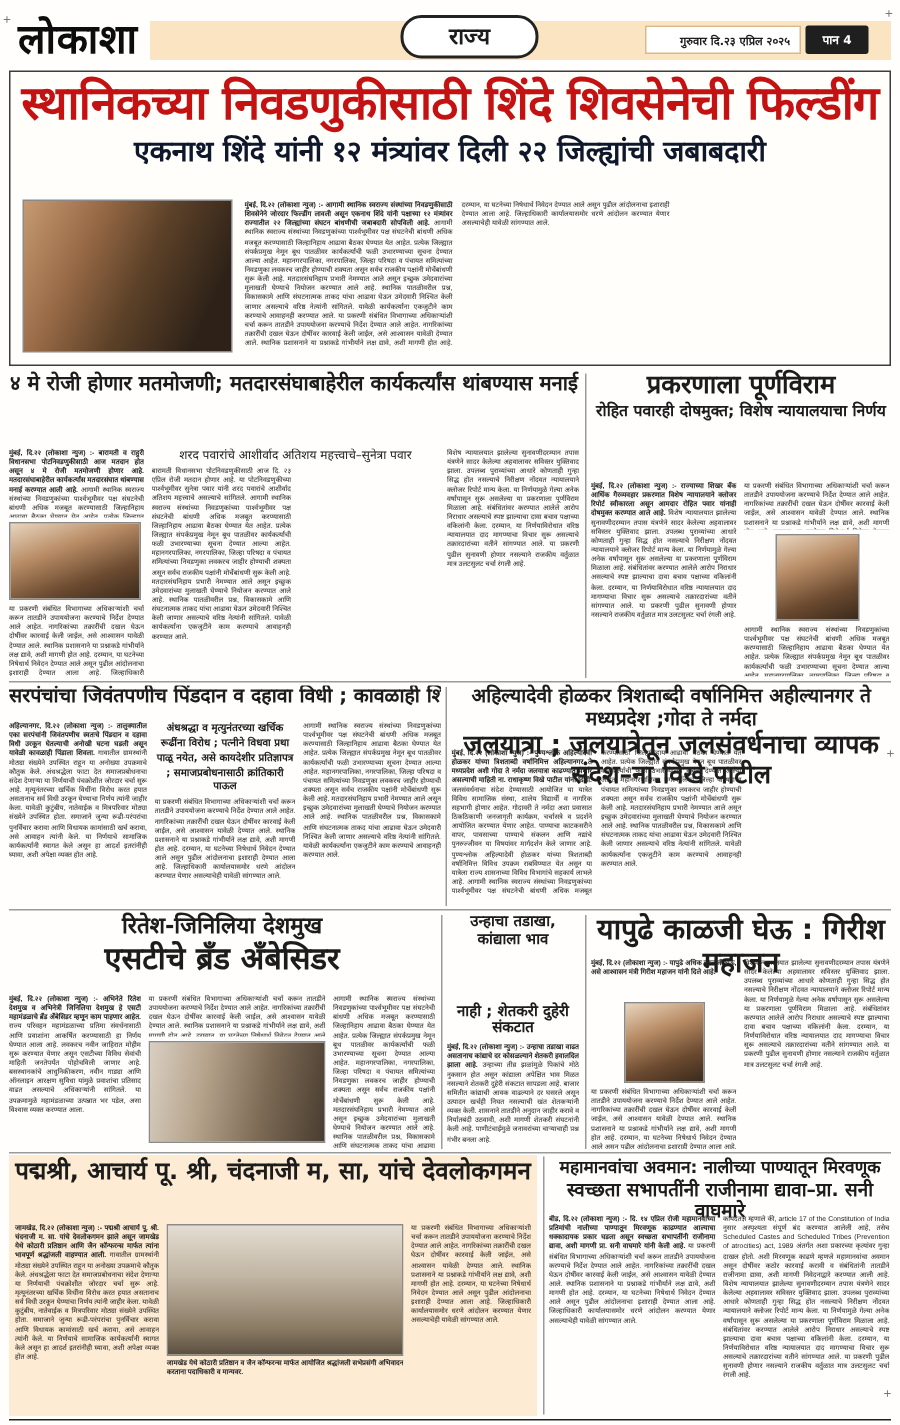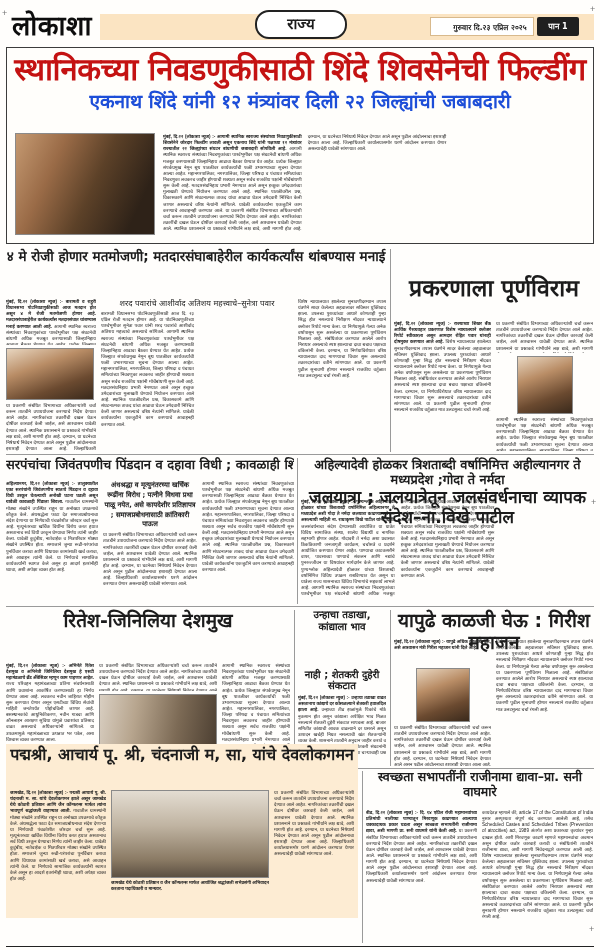--- a/index.html
+++ b/index.html
@@ -31,27 +31,27 @@
 
 <div class="page">
 
   <div class="crop" style="left:2px;top:8px;">+</div>
   <div class="crop" style="left:590px;top:4px;">+</div>
   <div class="crop" style="left:591px;top:497px;">+</div>
   <div class="crop" style="left:589px;top:924px;">+</div>
 
   <div class="abs" style="left:100px;top:14px;width:494px;height:26px;background:#fbe4c2;"></div>
   <div class="abs dev" style="left:12px;top:6px;font-size:27px;font-weight:800;letter-spacing:.5px;color:#0d0d0d;">लोकाशा</div>
-  <div class="abs dev ctr" style="left:255px;top:10px;width:88px;height:25px;background:#fff;border:2px solid #222;border-radius:14px;font-size:15px;font-weight:800;line-height:25px;">राज्य</div>
+  <div class="abs dev ctr" style="left:267px;top:10px;width:88px;height:25px;background:#fff;border:2px solid #222;border-radius:14px;font-size:15px;font-weight:800;line-height:25px;">राज्य</div>
   <div class="abs dev ctr box" style="left:430px;top:17px;width:104px;height:19px;background:#fff;border:1px solid #d8b98c;font-size:7.5px;font-weight:700;line-height:19px;padding-left:16px;">गुरुवार दि.२३ एप्रिल २०२५</div>
-  <div class="abs dev ctr" style="left:537px;top:17px;width:42px;height:19px;background:#1f1f1f;color:#fff;font-size:8px;font-weight:700;line-height:19px;border-radius:2px;">पान 1</div>
+  <div class="abs dev ctr" style="left:537px;top:17px;width:42px;height:19px;background:#1f1f1f;color:#fff;font-size:8px;font-weight:700;line-height:19px;border-radius:2px;">पान 4</div>
 
   <div class="abs box" style="left:6px;top:47px;width:588px;height:197px;border:1.5px solid #3c3c3c;background:#fffefb;">
     <div class="dev ctr hl" style="margin-top:3px;font-size:31px;color:#c41212;letter-spacing:-.5px;">स्थानिकच्या निवडणुकीसाठी शिंदे शिवसेनेची फिल्डींग</div>
-    <div class="dev ctr hl" style="margin-top:2px;font-size:19px;color:#1d4ed8;">एकनाथ शिंदे यांनी १२ मंत्र्यांवर दिली २२ जिल्ह्यांची जबाबदारी</div>
+    <div class="dev ctr hl" style="margin-top:2px;font-size:19px;color:#0f172a;">एकनाथ शिंदे यांनी १२ मंत्र्यांवर दिली २२ जिल्ह्यांची जबाबदारी</div>
     <div class="abs photo ph-a" style="left:8px;top:85px;width:140px;height:102px;"></div>
     <div class="abs body cols3" style="left:156px;top:86px;width:428px;height:102px;">
       <span class="lede">मुंबई, दि.२२ (लोकाशा न्युज) :- आगामी स्थानिक स्वराज्य संस्थांच्या निवडणुकीसाठी शिवसेनेने जोरदार फिल्डींग लावली असून एकनाथ शिंदे यांनी पक्षाच्या १२ मंत्र्यांवर राज्यातील २२ जिल्ह्यांच्या संघटन बांधणीची जबाबदारी सोपविली आहे.</span>
       <span>आगामी स्थानिक स्वराज्य संस्थांच्या निवडणुकांच्या पार्श्वभूमीवर पक्ष संघटनेची बांधणी अधिक मजबूत करण्यासाठी जिल्हानिहाय आढावा बैठका घेण्यात येत आहेत. प्रत्येक जिल्ह्यात संपर्कप्रमुख नेमून बूथ पातळीवर कार्यकर्त्यांची फळी उभारण्याच्या सूचना देण्यात आल्या आहेत. महानगरपालिका, नगरपालिका, जिल्हा परिषदा व पंचायत समित्यांच्या निवडणुका लवकरच जाहीर होण्याची शक्यता असून सर्वच राजकीय पक्षांनी मोर्चेबांधणी सुरू केली आहे. मतदारसंघनिहाय प्रभारी नेमण्यात आले असून इच्छुक उमेदवारांच्या मुलाखती घेण्याचे नियोजन करण्यात आले आहे. स्थानिक पातळीवरील प्रश्न, विकासकामे आणि संघटनात्मक ताकद यांचा आढावा घेऊन उमेदवारी निश्चित केली जाणार असल्याचे वरिष्ठ नेत्यांनी सांगितले. यावेळी कार्यकर्त्यांना एकजुटीने काम करण्याचे आवाहनही करण्यात आले.</span>
       <span>या प्रकरणी संबंधित विभागाच्या अधिकाऱ्यांशी चर्चा करून तातडीने उपाययोजना करण्याचे निर्देश देण्यात आले आहेत. नागरिकांच्या तक्रारींची दखल घेऊन दोषींवर कारवाई केली जाईल, असे आश्वासन यावेळी देण्यात आले. स्थानिक प्रशासनाने या प्रश्नाकडे गांभीर्याने लक्ष द्यावे, अशी मागणी होत आहे. दरम्यान, या घटनेच्या निषेधार्थ निवेदन देण्यात आले असून पुढील आंदोलनाचा इशाराही देण्यात आला आहे. जिल्हाधिकारी कार्यालयासमोर धरणे आंदोलन करण्यात येणार असल्याचेही यावेळी सांगण्यात आले.</span>
     </div>
   </div>
 
   <div class="abs" style="left:6px;top:247px;width:380px;height:206px;">
     <div class="dev ctr hl" style="margin-top:2px;font-size:13.5px;">४ मे रोजी होणार मतमोजणी; मतदारसंघाबाहेरील कार्यकर्त्यांस थांबण्यास मनाई</div>
@@ -66,21 +66,22 @@
         <div class="body cols2" style="flex:1;margin-top:2px;"><span>बारामती विधानसभा पोटनिवडणुकीसाठी आज दि. २३ एप्रिल रोजी मतदान होणार आहे. या पोटनिवडणुकीच्या पार्श्वभूमीवर सुनेत्रा पवार यांनी शरद पवारांचे आशीर्वाद अतिशय महत्त्वाचे असल्याचे सांगितले.</span> <span>आगामी स्थानिक स्वराज्य संस्थांच्या निवडणुकांच्या पार्श्वभूमीवर पक्ष संघटनेची बांधणी अधिक मजबूत करण्यासाठी जिल्हानिहाय आढावा बैठका घेण्यात येत आहेत. प्रत्येक जिल्ह्यात संपर्कप्रमुख नेमून बूथ पातळीवर कार्यकर्त्यांची फळी उभारण्याच्या सूचना देण्यात आल्या आहेत. महानगरपालिका, नगरपालिका, जिल्हा परिषदा व पंचायत समित्यांच्या निवडणुका लवकरच जाहीर होण्याची शक्यता असून सर्वच राजकीय पक्षांनी मोर्चेबांधणी सुरू केली आहे. मतदारसंघनिहाय प्रभारी नेमण्यात आले असून इच्छुक उमेदवारांच्या मुलाखती घेण्याचे नियोजन करण्यात आले आहे. स्थानिक पातळीवरील प्रश्न, विकासकामे आणि संघटनात्मक ताकद यांचा आढावा घेऊन उमेदवारी निश्चित केली जाणार असल्याचे वरिष्ठ नेत्यांनी सांगितले. यावेळी कार्यकर्त्यांना एकजुटीने काम करण्याचे आवाहनही करण्यात आले.</span></div>
       </div>
       <div class="colfix" style="width:88px;">
         <div class="body" style="height:100%;"><span>विशेष न्यायालयात झालेल्या सुनावणीदरम्यान तपास यंत्रणेने सादर केलेल्या अहवालावर सविस्तर युक्तिवाद झाला. उपलब्ध पुराव्यांच्या आधारे कोणताही गुन्हा सिद्ध होत नसल्याचे निरीक्षण नोंदवत न्यायालयाने क्लोजर रिपोर्ट मान्य केला. या निर्णयामुळे गेल्या अनेक वर्षांपासून सुरू असलेल्या या प्रकरणाला पूर्णविराम मिळाला आहे. संबंधितांवर करण्यात आलेले आरोप निराधार असल्याचे स्पष्ट झाल्याचा दावा बचाव पक्षाच्या वकिलांनी केला. दरम्यान, या निर्णयाविरोधात वरिष्ठ न्यायालयात दाद मागण्याचा विचार सुरू असल्याचे तक्रारदारांच्या वतीने सांगण्यात आले. या प्रकरणी पुढील सुनावणी होणार नसल्याने राजकीय वर्तुळात मात्र उलटसुलट चर्चा रंगली आहे.</span></div>
       </div>
     </div>
   </div>
   <div class="vr" style="left:390px;top:249px;height:203px;"></div>
 
   <div class="abs" style="left:394px;top:247px;width:200px;height:206px;">
-    <div class="dev ctr hl" style="font-size:23px;margin-top:28px;">प्रकरणाला पूर्णविराम</div>
+    <div class="dev ctr hl" style="font-size:17px;">प्रकरणाला पूर्णविराम</div>
+    <div class="dev ctr hl" style="margin-top:1px;font-size:10.5px;">रोहित पवारही दोषमुक्त; विशेष न्यायालयाचा निर्णय</div>
     <div class="abs flexrow" style="left:0;top:74px;width:200px;height:130px;">
       <div class="colfix body" style="width:97px;height:100%;">
         <span class="lede">मुंबई, दि.२२ (लोकाशा न्युज) :- राज्याच्या शिखर बँक आर्थिक गैरव्यवहार प्रकरणात विशेष न्यायालयाने क्लोजर रिपोर्ट स्वीकारला असून आमदार रोहित पवार यांनाही दोषमुक्त करण्यात आले आहे.</span>
         <span>विशेष न्यायालयात झालेल्या सुनावणीदरम्यान तपास यंत्रणेने सादर केलेल्या अहवालावर सविस्तर युक्तिवाद झाला. उपलब्ध पुराव्यांच्या आधारे कोणताही गुन्हा सिद्ध होत नसल्याचे निरीक्षण नोंदवत न्यायालयाने क्लोजर रिपोर्ट मान्य केला. या निर्णयामुळे गेल्या अनेक वर्षांपासून सुरू असलेल्या या प्रकरणाला पूर्णविराम मिळाला आहे. संबंधितांवर करण्यात आलेले आरोप निराधार असल्याचे स्पष्ट झाल्याचा दावा बचाव पक्षाच्या वकिलांनी केला. दरम्यान, या निर्णयाविरोधात वरिष्ठ न्यायालयात दाद मागण्याचा विचार सुरू असल्याचे तक्रारदारांच्या वतीने सांगण्यात आले. या प्रकरणी पुढील सुनावणी होणार नसल्याने राजकीय वर्तुळात मात्र उलटसुलट चर्चा रंगली आहे.</span>
       </div>
       <div class="colfix" style="width:97px;display:flex;flex-direction:column;gap:3px;">
         <div class="body" style="height:32px;"><span>या प्रकरणी संबंधित विभागाच्या अधिकाऱ्यांशी चर्चा करून तातडीने उपाययोजना करण्याचे निर्देश देण्यात आले आहेत. नागरिकांच्या तक्रारींची दखल घेऊन दोषींवर कारवाई केली जाईल, असे आश्वासन यावेळी देण्यात आले. स्थानिक प्रशासनाने या प्रश्नाकडे गांभीर्याने लक्ष द्यावे, अशी मागणी होत आहे. दरम्यान, या घटनेच्या निषेधार्थ निवेदन देण्यात आले असून पुढील आंदोलनाचा इशाराही देण्यात आला आहे. जिल्हाधिकारी कार्यालयासमोर धरणे आंदोलन करण्यात येणार असल्याचेही यावेळी सांगण्यात आले.</span></div>
         <div class="photo ph-b" style="width:56px;height:58px;margin:0 auto;"></div>
         <div class="body" style="flex:1;"><span>आगामी स्थानिक स्वराज्य संस्थांच्या निवडणुकांच्या पार्श्वभूमीवर पक्ष संघटनेची बांधणी अधिक मजबूत करण्यासाठी जिल्हानिहाय आढावा बैठका घेण्यात येत आहेत. प्रत्येक जिल्ह्यात संपर्कप्रमुख नेमून बूथ पातळीवर कार्यकर्त्यांची फळी उभारण्याच्या सूचना देण्यात आल्या आहेत. महानगरपालिका, नगरपालिका, जिल्हा परिषदा व पंचायत समित्यांच्या निवडणुका लवकरच जाहीर होण्याची शक्यता असून सर्वच राजकीय पक्षांनी मोर्चेबांधणी सुरू केली आहे. मतदारसंघनिहाय प्रभारी नेमण्यात आले असून इच्छुक उमेदवारांच्या मुलाखती घेण्याचे नियोजन करण्यात आले आहे. स्थानिक पातळीवरील प्रश्न, विकासकामे आणि संघटनात्मक ताकद यांचा आढावा घेऊन उमेदवारी निश्चित केली जाणार असल्याचे वरिष्ठ नेत्यांनी सांगितले. यावेळी कार्यकर्त्यांना एकजुटीने काम करण्याचे आवाहनही करण्यात आले.</span></div>
       </div>
@@ -111,21 +112,22 @@
     <div class="abs body cols3" style="left:0;top:42px;width:293px;height:104px;">
       <span class="lede">मुंबई, दि.२२ (लोकाशा न्युज) :- पुण्यश्लोक अहिल्यादेवी होळकर यांच्या त्रिशताब्दी वर्षानिमित्त अहिल्यानगर ते मध्यप्रदेश अशी गोदा ते नर्मदा जलयात्रा काढण्यात येणार असल्याची माहिती ना. राधाकृष्ण विखे पाटील यांनी दिली.</span>
       <span>जलसंवर्धनाचा संदेश देण्यासाठी आयोजित या यात्रेत विविध सामाजिक संस्था, शालेय विद्यार्थी व नागरिक सहभागी होणार आहेत. गोदावरी ते नर्मदा अशा प्रवासात ठिकठिकाणी जनजागृती कार्यक्रम, चर्चासत्रे व प्रदर्शने आयोजित करण्यात येणार आहेत. पाण्याचा काटकसरीने वापर, पावसाच्या पाण्याचे संकलन आणि नद्यांचे पुनरुज्जीवन या विषयांवर मार्गदर्शन केले जाणार आहे. पुण्यश्लोक अहिल्यादेवी होळकर यांच्या त्रिशताब्दी वर्षानिमित्त विविध उपक्रम राबविण्यात येत असून या यात्रेला राज्य शासनाच्या विविध विभागांचे सहकार्य लाभले आहे.</span>
       <span>आगामी स्थानिक स्वराज्य संस्थांच्या निवडणुकांच्या पार्श्वभूमीवर पक्ष संघटनेची बांधणी अधिक मजबूत करण्यासाठी जिल्हानिहाय आढावा बैठका घेण्यात येत आहेत. प्रत्येक जिल्ह्यात संपर्कप्रमुख नेमून बूथ पातळीवर कार्यकर्त्यांची फळी उभारण्याच्या सूचना देण्यात आल्या आहेत. महानगरपालिका, नगरपालिका, जिल्हा परिषदा व पंचायत समित्यांच्या निवडणुका लवकरच जाहीर होण्याची शक्यता असून सर्वच राजकीय पक्षांनी मोर्चेबांधणी सुरू केली आहे. मतदारसंघनिहाय प्रभारी नेमण्यात आले असून इच्छुक उमेदवारांच्या मुलाखती घेण्याचे नियोजन करण्यात आले आहे. स्थानिक पातळीवरील प्रश्न, विकासकामे आणि संघटनात्मक ताकद यांचा आढावा घेऊन उमेदवारी निश्चित केली जाणार असल्याचे वरिष्ठ नेत्यांनी सांगितले. यावेळी कार्यकर्त्यांना एकजुटीने काम करण्याचे आवाहनही करण्यात आले.</span>
     </div>
   </div>
 
   <div class="hr" style="left:6px;top:606px;width:588px;"></div>
 
   <div class="abs" style="left:6px;top:609px;width:284px;height:157px;">
-    <div class="dev ctr hl" style="font-size:19px;">रितेश-जिनिलिया देशमुख</div>
+    <div class="dev ctr hl" style="font-size:15px;">रितेश-जिनिलिया देशमुख</div>
+    <div class="dev ctr hl" style="font-size:20.5px;">एसटीचे ब्रँड अँबेसिडर</div>
     <div class="abs flexrow" style="left:0;top:54px;width:284px;height:103px;">
       <div class="colfix body" style="width:88px;height:100%;">
         <span class="lede">मुंबई, दि.२२ (लोकाशा न्युज) :- अभिनेते रितेश देशमुख व अभिनेत्री जिनिलिया देशमुख हे एसटी महामंडळाचे ब्रँड अँबेसिडर म्हणून काम पाहणार आहेत.</span>
         <span>राज्य परिवहन महामंडळाच्या प्रतिमा संवर्धनासाठी आणि प्रवाशांना आकर्षित करण्यासाठी हा निर्णय घेण्यात आला आहे. लवकरच नवीन जाहिरात मोहीम सुरू करण्यात येणार असून एसटीच्या विविध सेवांची माहिती जनतेपर्यंत पोहोचविली जाणार आहे. बसस्थानकांचे आधुनिकीकरण, नवीन गाड्या आणि ऑनलाइन आरक्षण सुविधा यांमुळे प्रवाशांचा प्रतिसाद वाढत असल्याचे अधिकाऱ्यांनी सांगितले. या उपक्रमामुळे महामंडळाच्या उत्पन्नात भर पडेल, असा विश्वास व्यक्त करण्यात आला.</span>
       </div>
       <div class="colfix" style="width:118px;display:flex;flex-direction:column;gap:3px;">
         <div class="body" style="height:28px;"><span>या प्रकरणी संबंधित विभागाच्या अधिकाऱ्यांशी चर्चा करून तातडीने उपाययोजना करण्याचे निर्देश देण्यात आले आहेत. नागरिकांच्या तक्रारींची दखल घेऊन दोषींवर कारवाई केली जाईल, असे आश्वासन यावेळी देण्यात आले. स्थानिक प्रशासनाने या प्रश्नाकडे गांभीर्याने लक्ष द्यावे, अशी मागणी होत आहे. दरम्यान, या घटनेच्या निषेधार्थ निवेदन देण्यात आले असून पुढील आंदोलनाचा इशाराही देण्यात आला आहे. जिल्हाधिकारी कार्यालयासमोर धरणे आंदोलन करण्यात येणार असल्याचेही यावेळी सांगण्यात आले.</span></div>
         <div class="photo ph-c" style="width:118px;height:68px;"></div>
       </div>
       <div class="colfix body" style="flex:1;height:100%;"><span>आगामी स्थानिक स्वराज्य संस्थांच्या निवडणुकांच्या पार्श्वभूमीवर पक्ष संघटनेची बांधणी अधिक मजबूत करण्यासाठी जिल्हानिहाय आढावा बैठका घेण्यात येत आहेत. प्रत्येक जिल्ह्यात संपर्कप्रमुख नेमून बूथ पातळीवर कार्यकर्त्यांची फळी उभारण्याच्या सूचना देण्यात आल्या आहेत. महानगरपालिका, नगरपालिका, जिल्हा परिषदा व पंचायत समित्यांच्या निवडणुका लवकरच जाहीर होण्याची शक्यता असून सर्वच राजकीय पक्षांनी मोर्चेबांधणी सुरू केली आहे. मतदारसंघनिहाय प्रभारी नेमण्यात आले असून इच्छुक उमेदवारांच्या मुलाखती घेण्याचे नियोजन करण्यात आले आहे. स्थानिक पातळीवरील प्रश्न, विकासकामे आणि संघटनात्मक ताकद यांचा आढावा घेऊन उमेदवारी निश्चित केली जाणार असल्याचे वरिष्ठ नेत्यांनी सांगितले. यावेळी कार्यकर्त्यांना एकजुटीने काम करण्याचे आवाहनही करण्यात आले.</span></div>
@@ -150,37 +152,38 @@
         <div class="body" style="height:26px;"><span class="lede">मुंबई, दि.२२ (लोकाशा न्युज) :- यापुढे अधिक काळजी घेऊ, असे आश्वासन मंत्री गिरीश महाजन यांनी दिले आहे.</span></div>
         <div class="photo ph-b" style="width:54px;height:54px;margin:0 auto;"></div>
         <div class="body" style="flex:1;"><span>या प्रकरणी संबंधित विभागाच्या अधिकाऱ्यांशी चर्चा करून तातडीने उपाययोजना करण्याचे निर्देश देण्यात आले आहेत. नागरिकांच्या तक्रारींची दखल घेऊन दोषींवर कारवाई केली जाईल, असे आश्वासन यावेळी देण्यात आले. स्थानिक प्रशासनाने या प्रश्नाकडे गांभीर्याने लक्ष द्यावे, अशी मागणी होत आहे. दरम्यान, या घटनेच्या निषेधार्थ निवेदन देण्यात आले असून पुढील आंदोलनाचा इशाराही देण्यात आला आहे. जिल्हाधिकारी कार्यालयासमोर धरणे आंदोलन करण्यात येणार असल्याचेही यावेळी सांगण्यात आले.</span></div>
       </div>
       <div class="colfix body" style="width:97px;height:100%;"><span>विशेष न्यायालयात झालेल्या सुनावणीदरम्यान तपास यंत्रणेने सादर केलेल्या अहवालावर सविस्तर युक्तिवाद झाला. उपलब्ध पुराव्यांच्या आधारे कोणताही गुन्हा सिद्ध होत नसल्याचे निरीक्षण नोंदवत न्यायालयाने क्लोजर रिपोर्ट मान्य केला. या निर्णयामुळे गेल्या अनेक वर्षांपासून सुरू असलेल्या या प्रकरणाला पूर्णविराम मिळाला आहे. संबंधितांवर करण्यात आलेले आरोप निराधार असल्याचे स्पष्ट झाल्याचा दावा बचाव पक्षाच्या वकिलांनी केला. दरम्यान, या निर्णयाविरोधात वरिष्ठ न्यायालयात दाद मागण्याचा विचार सुरू असल्याचे तक्रारदारांच्या वतीने सांगण्यात आले. या प्रकरणी पुढील सुनावणी होणार नसल्याने राजकीय वर्तुळात मात्र उलटसुलट चर्चा रंगली आहे.</span></div>
     </div>
   </div>
 
   <div class="hr" style="left:6px;top:768px;width:588px;"></div>
 
-  <div class="abs box" style="left:6px;top:744px;width:352px;height:174px;background:#fdecd3;">
+  <div class="abs box" style="left:6px;top:770px;width:352px;height:174px;background:#fdecd3;">
     <div class="dev ctr hl" style="margin-top:2px;font-size:16px;">पद्मश्री, आचार्य पू. श्री, चंदनाजी म, सा, यांचे देवलोकगमन</div>
     <div class="abs flexrow" style="left:4px;top:46px;width:344px;height:124px;">
       <div class="colfix body" style="width:96px;height:100%;">
         <span class="lede">जामखेड, दि.२२ (लोकाशा न्युज) :- पद्मश्री आचार्य पू. श्री. चंदनाजी म. सा. यांचे देवलोकगमन झाले असून जामखेड येथे कोठारी प्रतिष्ठान आणि जैन कॉन्फरन्स मार्फत त्यांना भावपूर्ण श्रद्धांजली वाहण्यात आली.</span>
         <span>गावातील ग्रामस्थांनी मोठ्या संख्येने उपस्थित राहून या अनोख्या उपक्रमाचे कौतुक केले. अंधश्रद्धेला फाटा देत समाजप्रबोधनाचा संदेश देणाऱ्या या निर्णयाची पंचक्रोशीत जोरदार चर्चा सुरू आहे. मृत्यूनंतरच्या खर्चिक विधींना विरोध करत हयात असतानाच सर्व विधी उरकून घेण्याचा निर्णय त्यांनी जाहीर केला. यावेळी कुटुंबीय, नातेवाईक व मित्रपरिवार मोठ्या संख्येने उपस्थित होता. समाजाने जुन्या रूढी-परंपरांचा पुनर्विचार करावा आणि विधायक कामांसाठी खर्च करावा, असे आवाहन त्यांनी केले. या निर्णयाचे सामाजिक कार्यकर्त्यांनी स्वागत केले असून हा आदर्श इतरांनीही घ्यावा, अशी अपेक्षा व्यक्त होत आहे.</span>
       </div>
       <div class="colfix" style="width:158px;display:flex;flex-direction:column;gap:2px;">
         <div class="photo ph-d" style="width:158px;height:88px;"></div>
         <div class="body ctr" style="flex:1;font-weight:700;">जामखेड येथे कोठारी प्रतिष्ठान व जैन कॉन्फरन्स मार्फत आयोजित श्रद्धांजली सभेप्रसंगी अभिवादन करताना पदाधिकारी व मान्यवर.</div>
       </div>
       <div class="colfix body" style="flex:1;height:100%;"><span>या प्रकरणी संबंधित विभागाच्या अधिकाऱ्यांशी चर्चा करून तातडीने उपाययोजना करण्याचे निर्देश देण्यात आले आहेत. नागरिकांच्या तक्रारींची दखल घेऊन दोषींवर कारवाई केली जाईल, असे आश्वासन यावेळी देण्यात आले. स्थानिक प्रशासनाने या प्रश्नाकडे गांभीर्याने लक्ष द्यावे, अशी मागणी होत आहे. दरम्यान, या घटनेच्या निषेधार्थ निवेदन देण्यात आले असून पुढील आंदोलनाचा इशाराही देण्यात आला आहे. जिल्हाधिकारी कार्यालयासमोर धरणे आंदोलन करण्यात येणार असल्याचेही यावेळी सांगण्यात आले.</span></div>
     </div>
   </div>
   <div class="vr" style="left:362px;top:771px;height:172px;"></div>
 
   <div class="abs" style="left:366px;top:770px;width:228px;height:174px;">
+    <div class="dev ctr hl" style="margin-top:2px;font-size:11.5px;">महामानवांचा अवमान: नालीच्या पाण्यातून मिरवणूक</div>
     <div class="dev ctr hl" style="font-size:12.5px;">स्वच्छता सभापतींनी राजीनामा द्यावा–प्रा. सनी वाघमारे</div>
     <div class="abs flexrow" style="left:0;top:40px;width:228px;height:132px;">
       <div class="colfix body" style="width:111px;height:100%;">
         <span class="lede">बीड, दि.२२ (लोकाशा न्युज) :- दि. १४ एप्रिल रोजी महामानवांच्या प्रतिमांची नालीच्या पाण्यातून मिरवणूक काढण्यात आल्याचा धक्कादायक प्रकार घडला असून स्वच्छता सभापतींनी राजीनामा द्यावा, अशी मागणी प्रा. सनी वाघमारे यांनी केली आहे.</span>
         <span>या प्रकरणी संबंधित विभागाच्या अधिकाऱ्यांशी चर्चा करून तातडीने उपाययोजना करण्याचे निर्देश देण्यात आले आहेत. नागरिकांच्या तक्रारींची दखल घेऊन दोषींवर कारवाई केली जाईल, असे आश्वासन यावेळी देण्यात आले. स्थानिक प्रशासनाने या प्रश्नाकडे गांभीर्याने लक्ष द्यावे, अशी मागणी होत आहे. दरम्यान, या घटनेच्या निषेधार्थ निवेदन देण्यात आले असून पुढील आंदोलनाचा इशाराही देण्यात आला आहे. जिल्हाधिकारी कार्यालयासमोर धरणे आंदोलन करण्यात येणार असल्याचेही यावेळी सांगण्यात आले.</span>
       </div>
       <div class="colfix body" style="width:111px;height:100%;">
         <span>कायदेतज्ञ म्हणाले की, article 17 of the Constitution of India नुसार अस्पृश्यता संपूर्ण बंद करण्यात आलेली आहे, तसेच Scheduled Castes and Scheduled Tribes (Prevention of atrocities) act, 1989 अंतर्गत अशा प्रकारच्या कृत्यांवर गुन्हा दाखल होतो. अशी मिरवणूक काढणे म्हणजे महामानवांचा अवमान असून दोषींवर कठोर कारवाई करावी व संबंधितांनी तातडीने राजीनामा द्यावा, अशी मागणी निवेदनाद्वारे करण्यात आली आहे.</span>
         <span>विशेष न्यायालयात झालेल्या सुनावणीदरम्यान तपास यंत्रणेने सादर केलेल्या अहवालावर सविस्तर युक्तिवाद झाला. उपलब्ध पुराव्यांच्या आधारे कोणताही गुन्हा सिद्ध होत नसल्याचे निरीक्षण नोंदवत न्यायालयाने क्लोजर रिपोर्ट मान्य केला. या निर्णयामुळे गेल्या अनेक वर्षांपासून सुरू असलेल्या या प्रकरणाला पूर्णविराम मिळाला आहे. संबंधितांवर करण्यात आलेले आरोप निराधार असल्याचे स्पष्ट झाल्याचा दावा बचाव पक्षाच्या वकिलांनी केला. दरम्यान, या निर्णयाविरोधात वरिष्ठ न्यायालयात दाद मागण्याचा विचार सुरू असल्याचे तक्रारदारांच्या वतीने सांगण्यात आले. या प्रकरणी पुढील सुनावणी होणार नसल्याने राजकीय वर्तुळात मात्र उलटसुलट चर्चा रंगली आहे.</span>
       </div>

